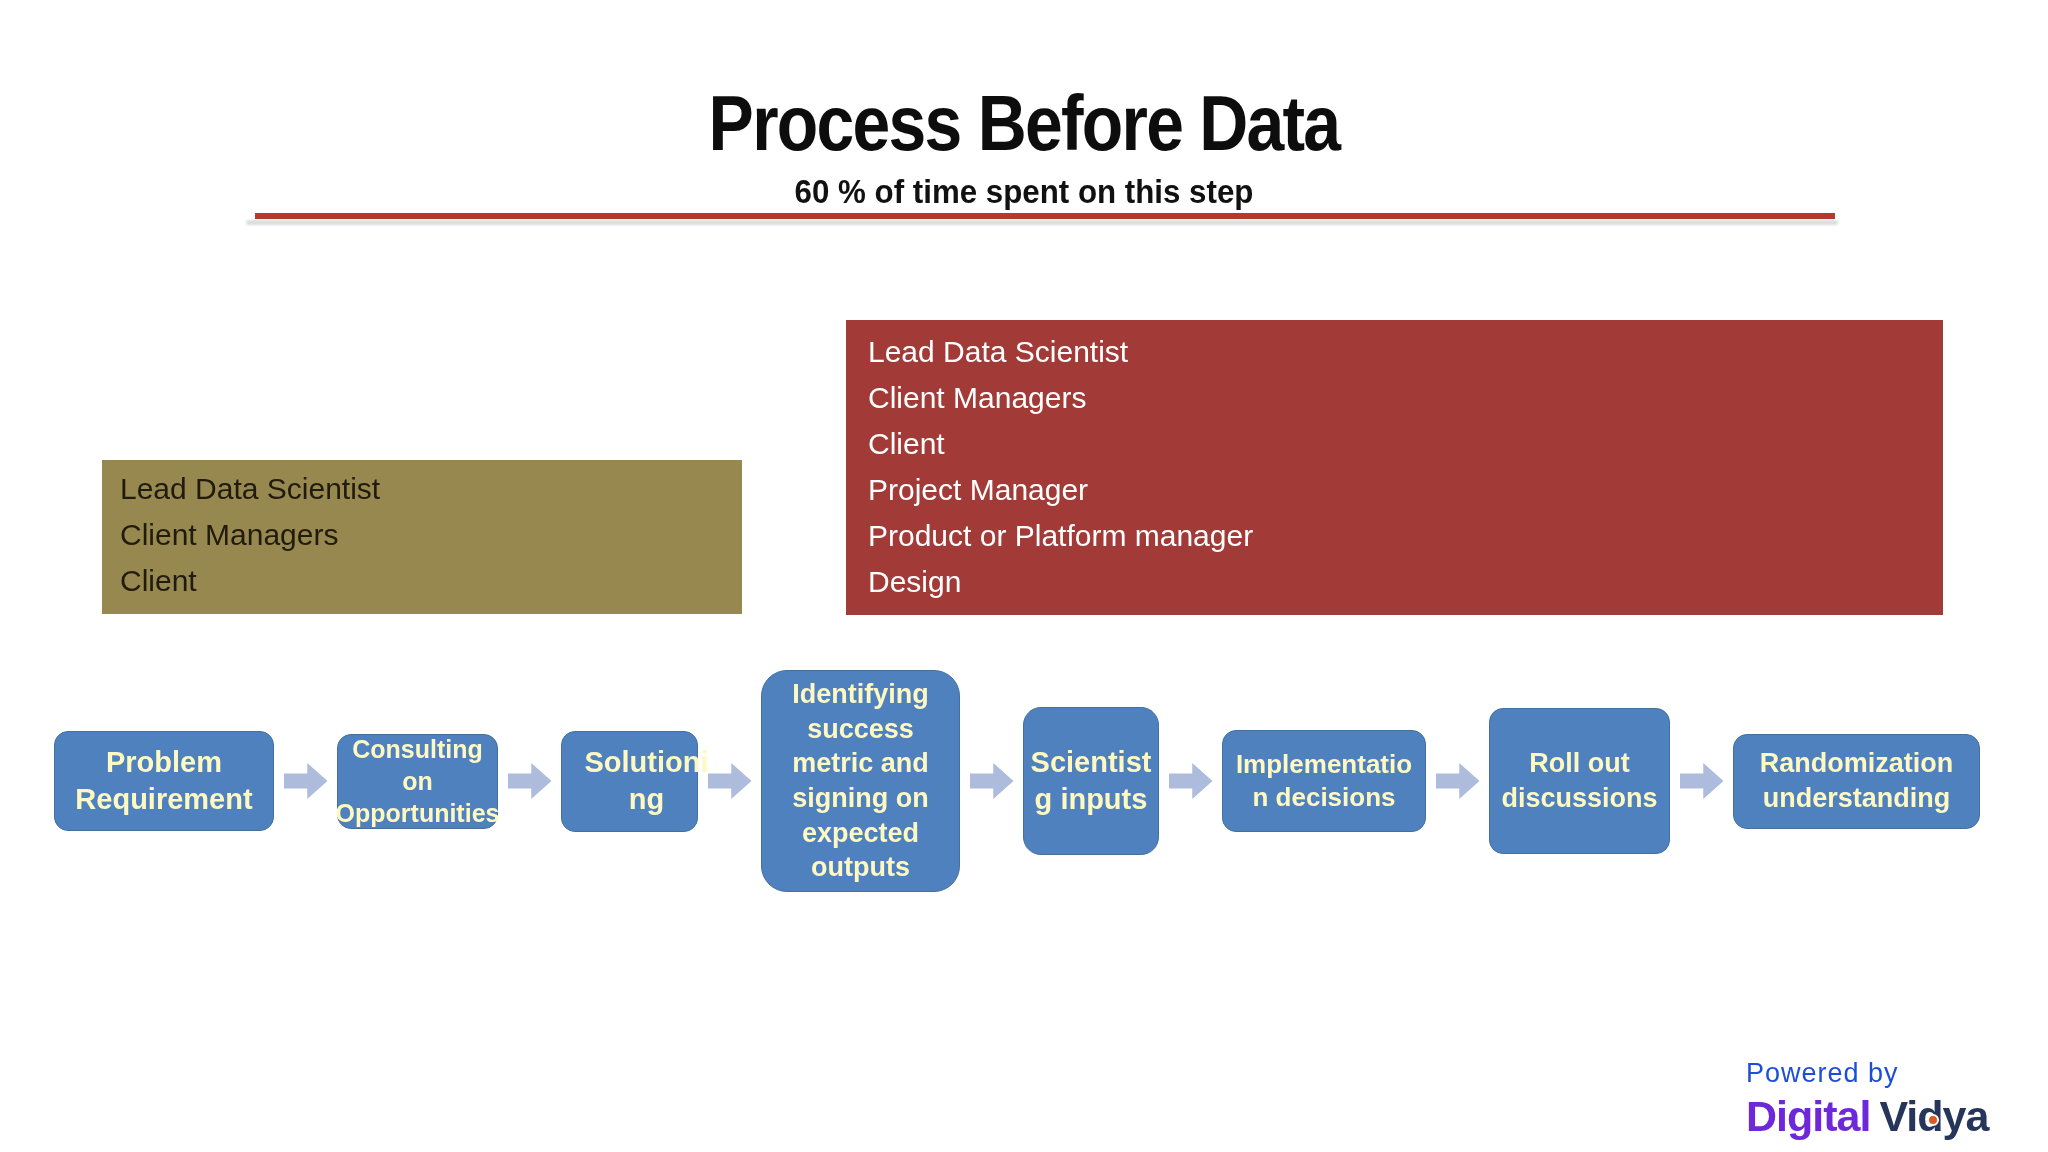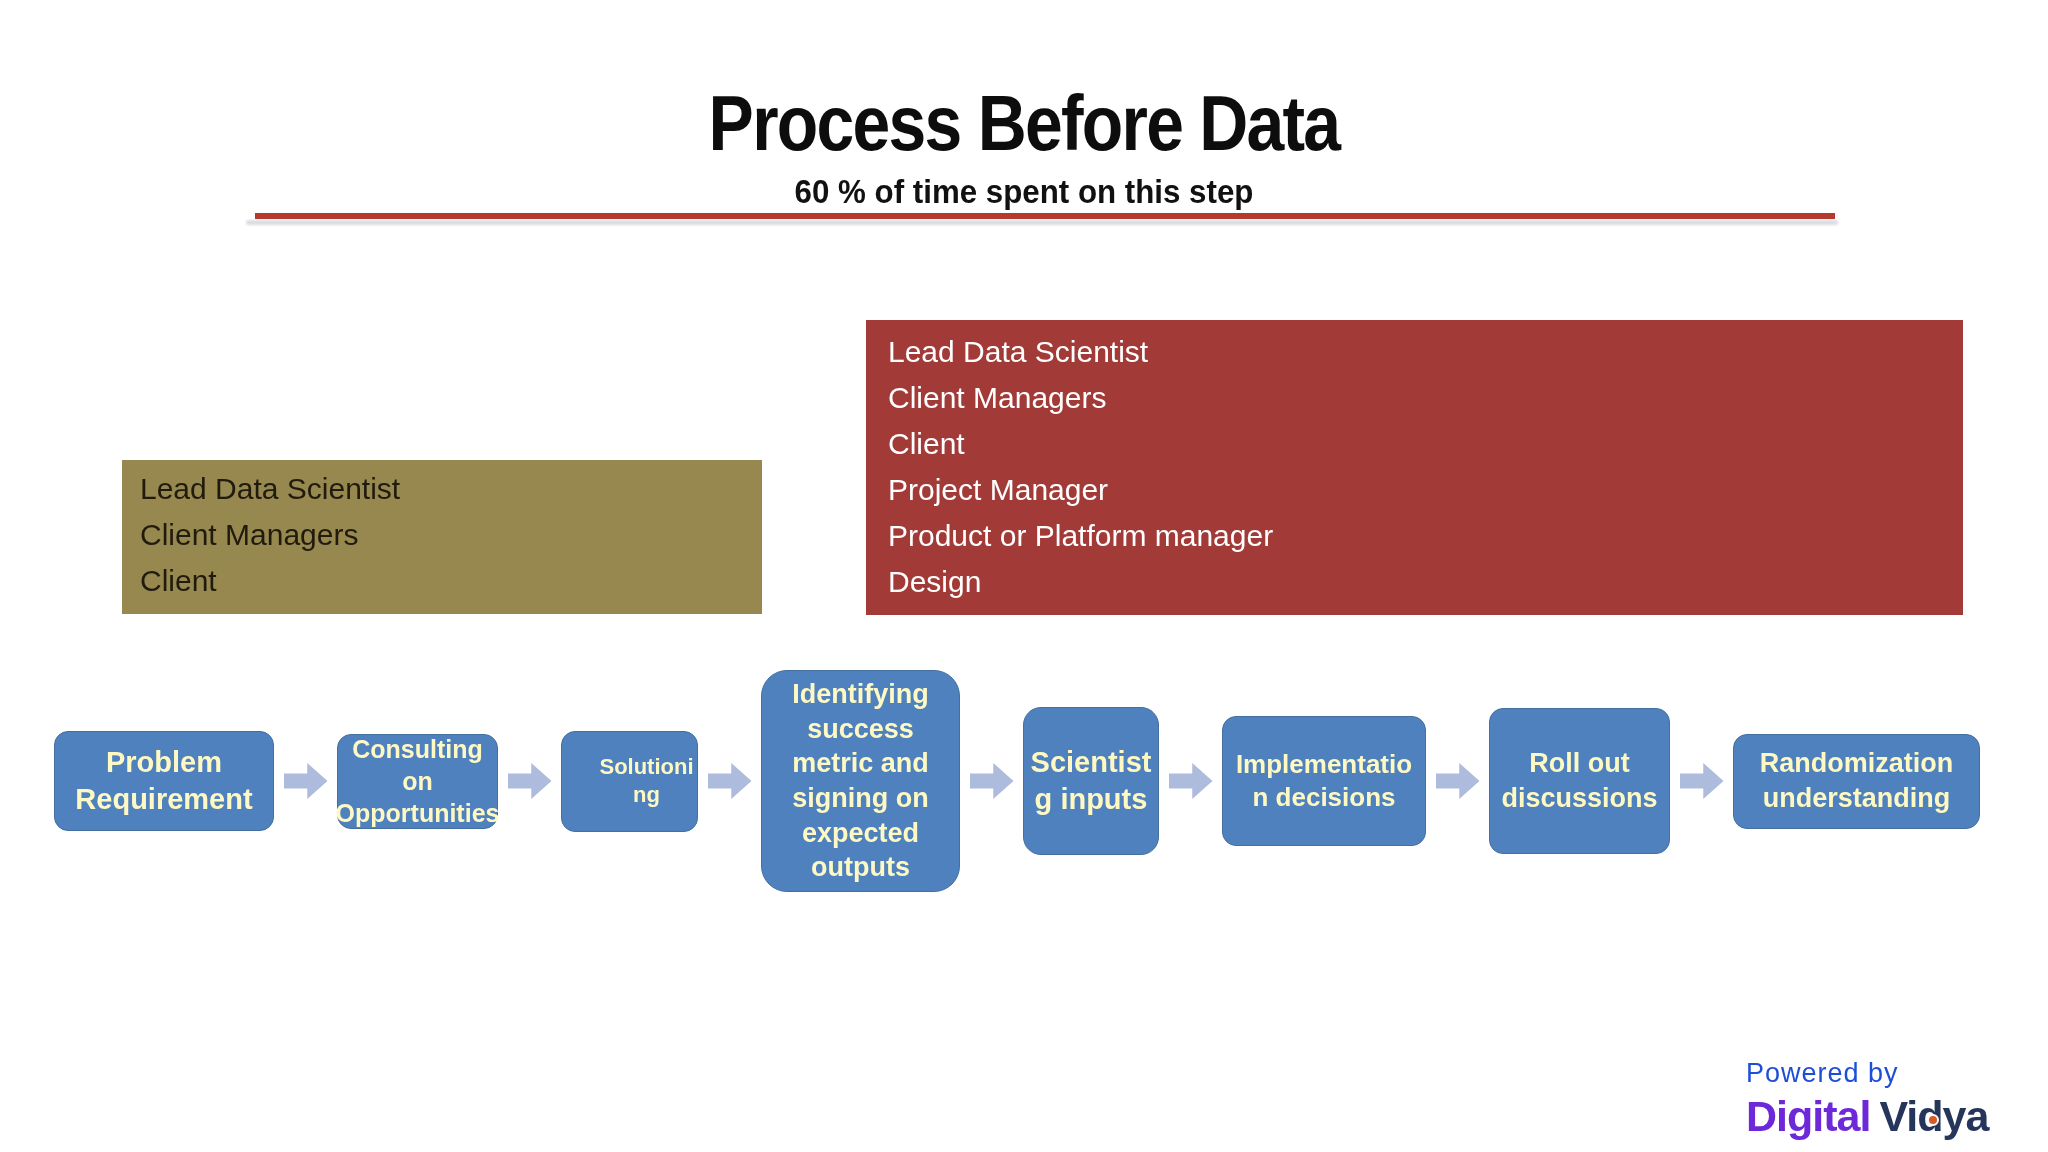--- a/index.html
+++ b/index.html
@@ -52,21 +52,20 @@
     border-radius: 3px;
     filter: blur(1px);
   }
 
   
   .role-box {
     position: absolute;
     white-space: pre-line;
     font-size: 30px;
     line-height: 46px;
-    margin-left: 20px;
   }
   .role-box.early {
     left: 102px; top: 460px;
     width: 640px; height: 154px;
     background: #96884f;
     color: #211b0d;
     padding: 6px 10px 0 18px;
   }
   .role-box.full {
     left: 846px; top: 320px;
@@ -94,24 +93,24 @@
     white-space: pre-line;
     background: #4e81bd;
     color: #fef9c3;
     font-weight: bold;
     border-radius: 14px;
     line-height: 1.28;
     border: 1px solid #44709f;
   }
   .step.s1 { width: 220px; height: 100px; font-size: 29px; }
   .step.s2 { width: 161px; height: 95px;  font-size: 25px; }
-  .step.s3 { width: 137px; height: 101px; font-size: 22px; padding-left: 34px; }
+  .step.s3 { width: 137px; height: 101px; font-size: 29px; padding-left: 34px; }
   .step.s4 { width: 199px; height: 222px; font-size: 27px; border-radius: 26px; }
   .step.s5 { width: 136px; height: 148px; font-size: 29px; border-radius: 18px; }
-  .step.s6 { width: 204px; height: 130px; font-size: 26px; }
+  .step.s6 { width: 204px; height: 102px; font-size: 26px; }
   .step.s7 { width: 181px; height: 146px; font-size: 27px; }
   .step.s8 { width: 247px; height: 95px;  font-size: 27px; }
   .arrow {
     flex: none;
     width: 44px; height: 36px;
     background: #adbbdc;
     clip-path: polygon(0 29%, 54% 29%, 54% 0, 100% 50%, 54% 100%, 54% 71%, 0 71%);
   }
 
   

